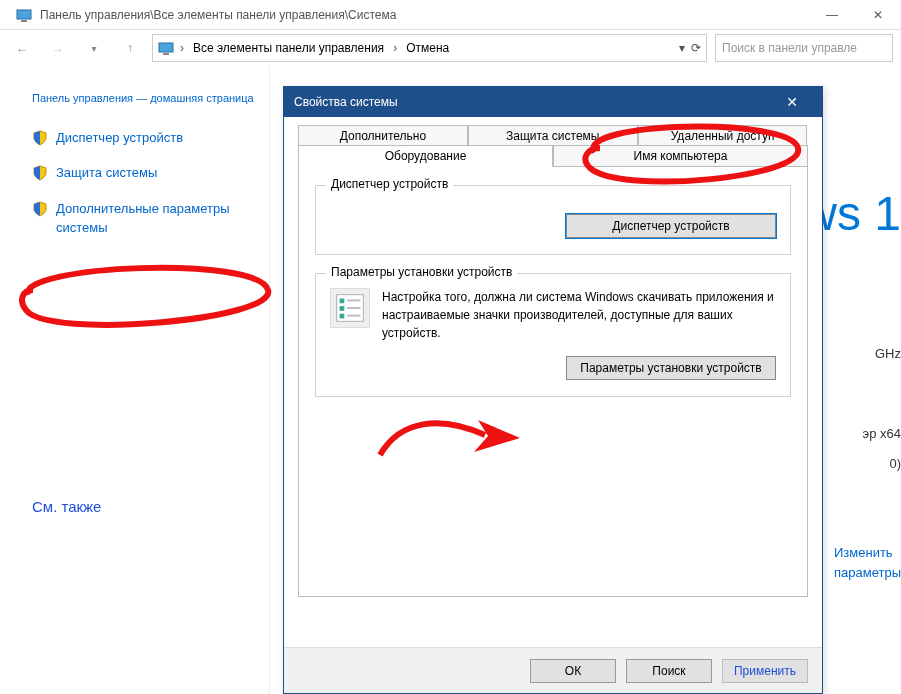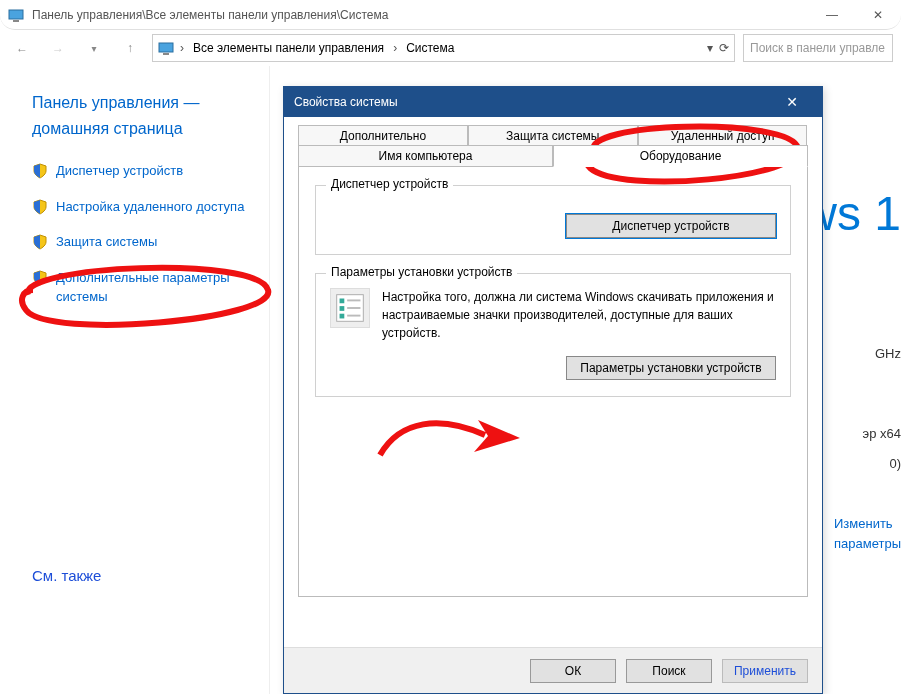--- a/index.html
+++ b/index.html
@@ -1,51 +1,51 @@
 <!DOCTYPE html>
 <html><head>
 <meta charset="utf-8">
 <style>
   * { box-sizing: border-box; margin: 0; padding: 0; }
   body { font-family: "Segoe UI", Tahoma, sans-serif; font-size: 12px; color: #000; background: #fff; width: 901px; height: 694px; overflow: hidden; position: relative; }
 
   
-  .titlebar { height: 30px; display: flex; align-items: center; padding: 0 8px; background: #fff; border-bottom: 1px solid #e0e0e0; border-radius: 15px; }
+  .titlebar { height: 30px; display: flex; align-items: center; padding: 0 16px; background: #fff; border-bottom: 1px solid #e0e0e0; }
   .titlebar .sys-icon { width: 16px; height: 16px; margin-right: 8px; }
   .titlebar .title-text { color: #555; font-size: 12px; }
   .titlebar .win-controls { position: absolute; right: 0; top: 0; display: flex; }
   .titlebar .win-controls .wc { width: 46px; height: 30px; display: flex; align-items: center; justify-content: center; color: #555; }
 
   
   .toolbar { height: 36px; display: flex; align-items: center; padding: 4px 8px; gap: 8px; }
   .nav-arrows { display: flex; align-items: center; gap: 8px; color: #888; }
   .nav-arrow { width: 28px; height: 28px; display:flex;align-items:center;justify-content:center; }
   .breadcrumb { flex: 1; border: 1px solid #ccc; height: 28px; display: flex; align-items: center; padding: 0 5px; gap: 6px; }
   .breadcrumb .bc-icon { width:16px;height:16px; }
   .breadcrumb .bc-item { padding: 0 3px; }
   .breadcrumb .bc-sep { color:#555; }
   .breadcrumb .bc-right { margin-left:auto; display:flex; align-items:center; gap:6px; color:#555; }
-  .searchbox { width: 150px; border: 1px solid #ccc; height: 28px; display:flex;align-items:center; padding:0 6px; color:#999; overflow:hidden; white-space:nowrap; }
+  .searchbox { width: 178px; border: 1px solid #ccc; height: 28px; display:flex;align-items:center; padding:0 6px; color:#999; overflow:hidden; white-space:nowrap; }
 
   
   .main { display: flex; position: absolute; top: 66px; left: 0; right:0; bottom:0; }
   .sidebar { width: 270px; padding: 24px 10px 0 32px; border-right: 1px solid #eee; }
-  .side-home { color:#0066cc; margin-bottom: 20px; line-height:1.6; font-size:16px; }
+  .side-home { color:#0066cc; margin-bottom: 20px; line-height:1.6; font-size:11px; }
   .side-link { display:flex; align-items:flex-start; gap:8px; color:#0066cc; margin: 8px 0 16px 0; line-height:1.5; font-size:13px; }
   .shield { width:16px;height:16px; flex-shrink:0; margin-top:2px;}
   .see-also { margin-top: 260px; color:#1d4ed8; font-size:15px; }
   .see-also-link { color:#0066cc; margin-top:14px; font-size:13px;}
 
   .content { flex:1; padding: 24px 20px; position:relative; }
   .big-brand { position:absolute; right:0; top:120px; font-size:48px; color:#0078d7; font-weight:300; }
   .info-line { position:absolute; right:0; color:#333; font-size:13px;}
   .info-line.l1 { top:280px; }
   .info-line.l2 { top:360px; }
   .info-line.l3 { top:390px; }
-  .change-link { position:absolute; right:0; top:448px; color:#0066cc; font-size:13px; text-align:left; line-height:1.5;}
+  .change-link { position:absolute; right:0; top:477px; color:#0066cc; font-size:13px; text-align:left; line-height:1.5;}
   .activation { position:absolute; bottom:40px; left:18px; color:#999; font-size:14px;}
 
   
   .dialog { position:absolute; left:283px; top:86px; width:540px; height:608px; background:#fff; border:1px solid #1e4f8a; box-shadow: 2px 2px 8px rgba(0,0,0,0.15); display:flex; flex-direction:column; }
   .dlg-titlebar { height:30px; background:#1e4f8a; color:#fff; display:flex; align-items:center; padding:0 10px; font-size:12px; }
   .dlg-close { margin-left:auto; width:40px; text-align:center; font-size:14px; }
   .dlg-body { flex:1; padding: 8px 14px 0 14px; background:#fff; }
 
   .tabs { display:flex; flex-wrap:wrap; font-size:12px; }
   .tab { border:1px solid #bbb; padding:3px 12px; background:#fff; text-align:center; }
@@ -99,48 +99,41 @@
     <div class="nav-arrow">↑</div>
   </div>
   <div class="breadcrumb">
     <svg class="bc-icon" viewBox="0 0 16 16">
         <rect x="1" y="3" width="14" height="9" fill="#4aa3df" stroke="#2a6fa0"></rect>
         <rect x="5" y="13" width="6" height="2" fill="#888"></rect>
       </svg>
     <span class="bc-sep">›</span>
     <span class="bc-item">Все элементы панели управления</span>
     <span class="bc-sep">›</span>
-    <span class="bc-item">Система</span>
+    <span class="bc-item">Отмена</span>
     <span class="bc-right">
       <span>▾</span>
       <span>⟳</span>
     </span>
   </div>
   <div class="searchbox">
     <span>Поиск в панели управле</span>
   </div>
 </div>
 
 <div class="main">
   <div class="sidebar">
     <div class="side-home">Панель управления — домашняя страница</div>
 
     <div class="side-link">
       <svg class="shield" viewBox="0 0 16 16">
           <path d="M8 1 L14 3 V8 C14 12 8 15 8 15 C8 15 2 12 2 8 V3 Z" fill="#f5c518" stroke="#c09000"></path>
           <path d="M8 1 L8 15 C8 15 2 12 2 8 V3 Z" fill="#2a6fd6"></path>
         </svg>
       <span>Диспетчер устройств</span>
-    </div>
-    <div class="side-link">
-      <svg class="shield" viewBox="0 0 16 16">
-          <path d="M8 1 L14 3 V8 C14 12 8 15 8 15 C8 15 2 12 2 8 V3 Z" fill="#f5c518" stroke="#c09000"></path>
-          <path d="M8 1 L8 15 C8 15 2 12 2 8 V3 Z" fill="#2a6fd6"></path>
-        </svg>
-      <span>Настройка удаленного доступа</span>
     </div>
     <div class="side-link">
       <svg class="shield" viewBox="0 0 16 16">
           <path d="M8 1 L14 3 V8 C14 12 8 15 8 15 C8 15 2 12 2 8 V3 Z" fill="#f5c518" stroke="#c09000"></path>
           <path d="M8 1 L8 15 C8 15 2 12 2 8 V3 Z" fill="#2a6fd6"></path>
         </svg>
       <span>Защита системы</span>
     </div>
     <div class="side-link">
       <svg class="shield" viewBox="0 0 16 16">
@@ -167,22 +160,22 @@
 <div class="dialog">
   <div class="dlg-titlebar">
     <span>Свойства системы</span>
     <span class="dlg-close">✕</span>
   </div>
   <div class="dlg-body">
     <div class="tabs">
       <div class="tab row1 inactive">Дополнительно</div>
       <div class="tab row1 inactive">Защита системы</div>
       <div class="tab row1 inactive">Удаленный доступ</div>
+      <div class="tab row2 active">Оборудование</div>
       <div class="tab row2 inactive">Имя компьютера</div>
-      <div class="tab row2 active">Оборудование</div>
     </div>
     <div class="tab-content">
 
       <div class="group">
         <div class="group-title">Диспетчер устройств</div>
         <div class="group-btn-row">
           <button class="winbtn highlight">Диспетчер устройств</button>
         </div>
       </div>
 

